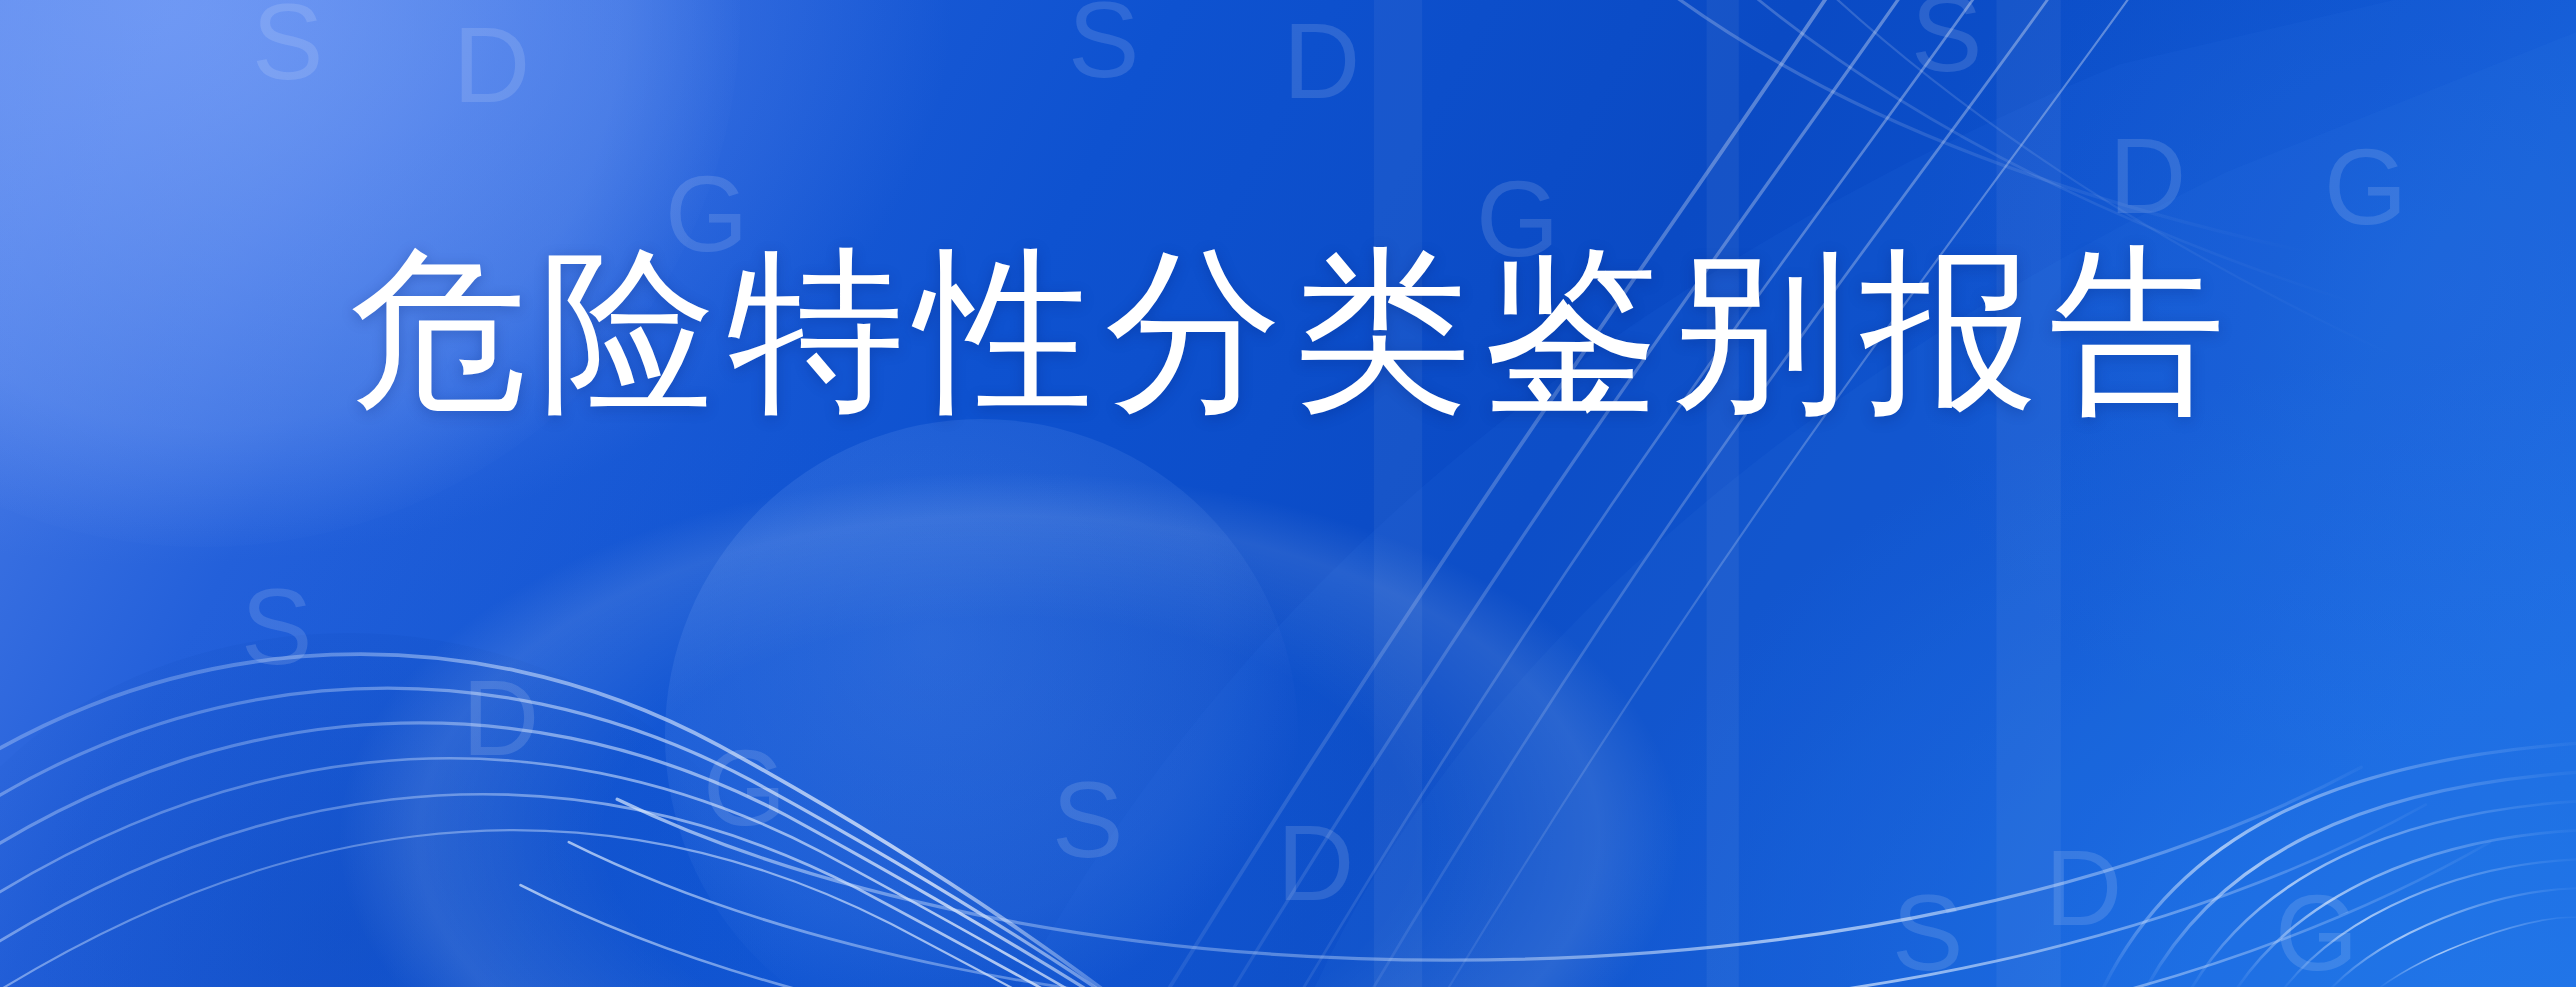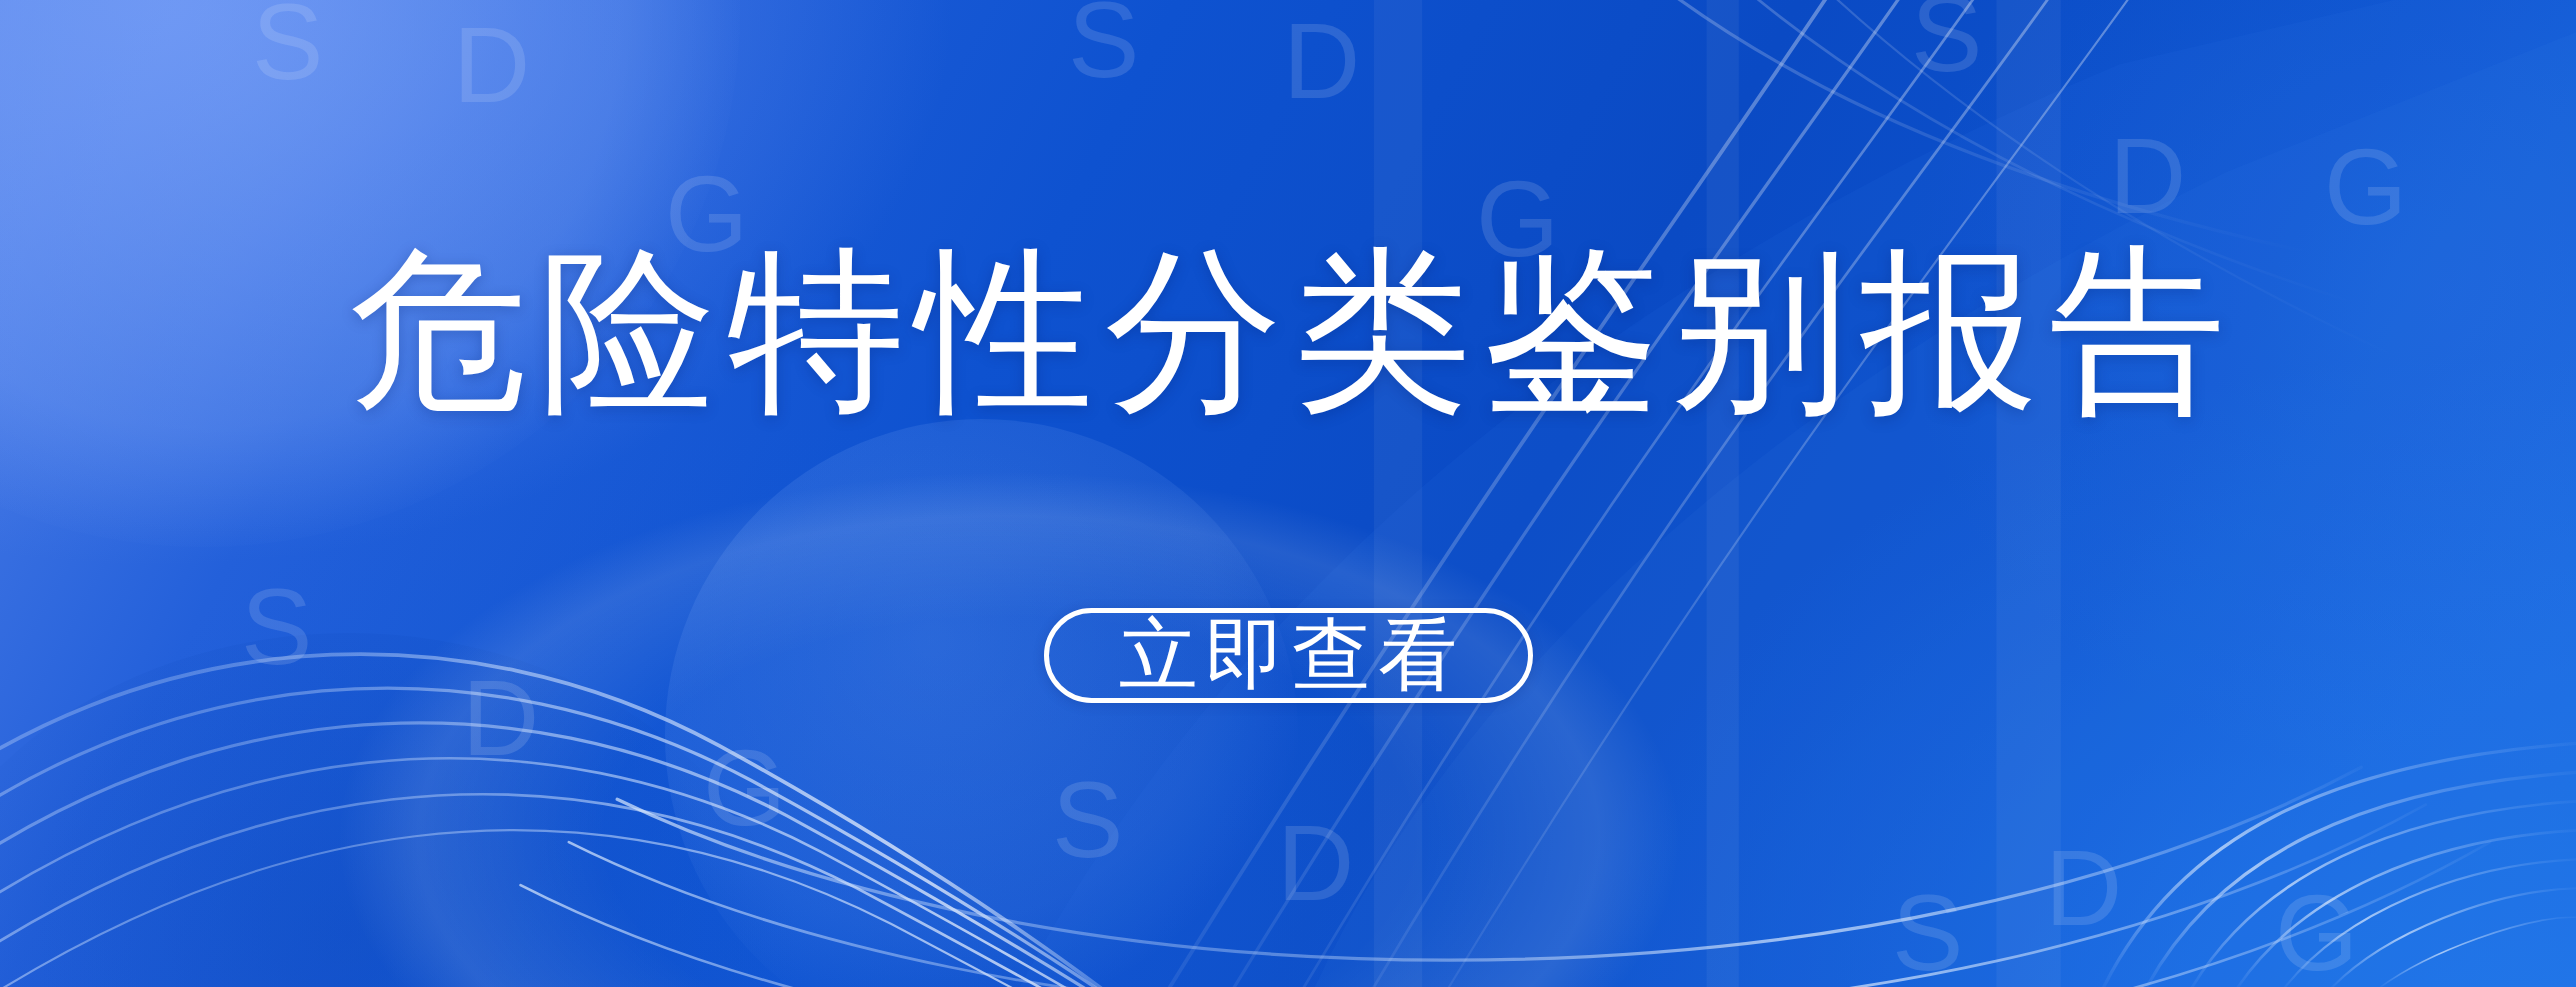--- a/index.html
+++ b/index.html
@@ -210,19 +210,16 @@
     <span class="wm-letter" style="left: 703px; top: 735px; font-size: 107px; opacity: 0.13;">G</span>
     <span class="wm-letter" style="left: 1052px; top: 767px; font-size: 107px; opacity: 0.13;">S</span>
     <span class="wm-letter" style="left: 1277px; top: 810px; font-size: 107px; opacity: 0.13;">D</span>
     <span class="wm-letter" style="left: 1892px; top: 880px; font-size: 107px; opacity: 0.13;">S</span>
     <span class="wm-letter" style="left: 2045px; top: 835px; font-size: 107px; opacity: 0.13;">D</span>
     <span class="wm-letter" style="left: 2275px; top: 880px; font-size: 107px; opacity: 0.13;">G</span>
   </div>
 
   <div id="content">
     <h1 id="page-title">危险特性分类鉴别报告</h1>
-    <div id="cta-button">
-      <span>立即查看</span>
-    </div>
   </div>
 
 </div>
 
 
 </body></html>

